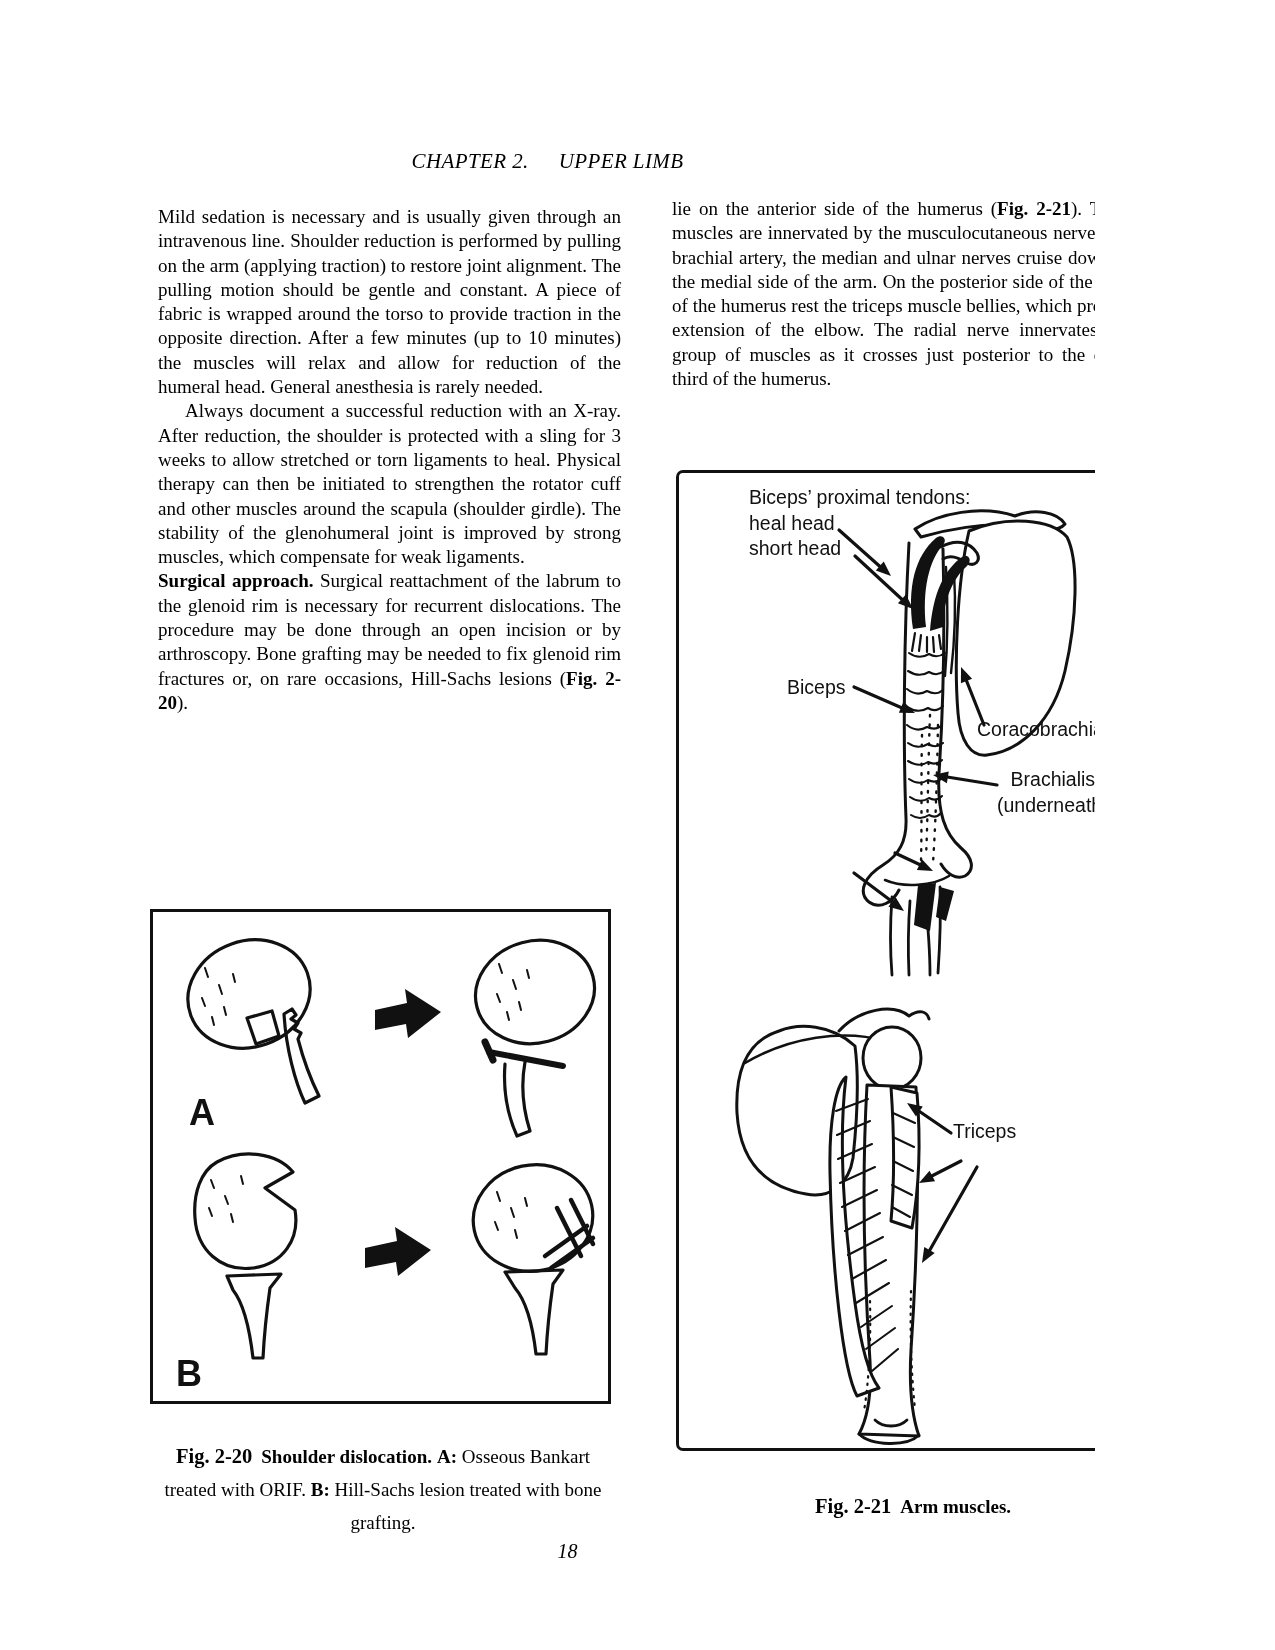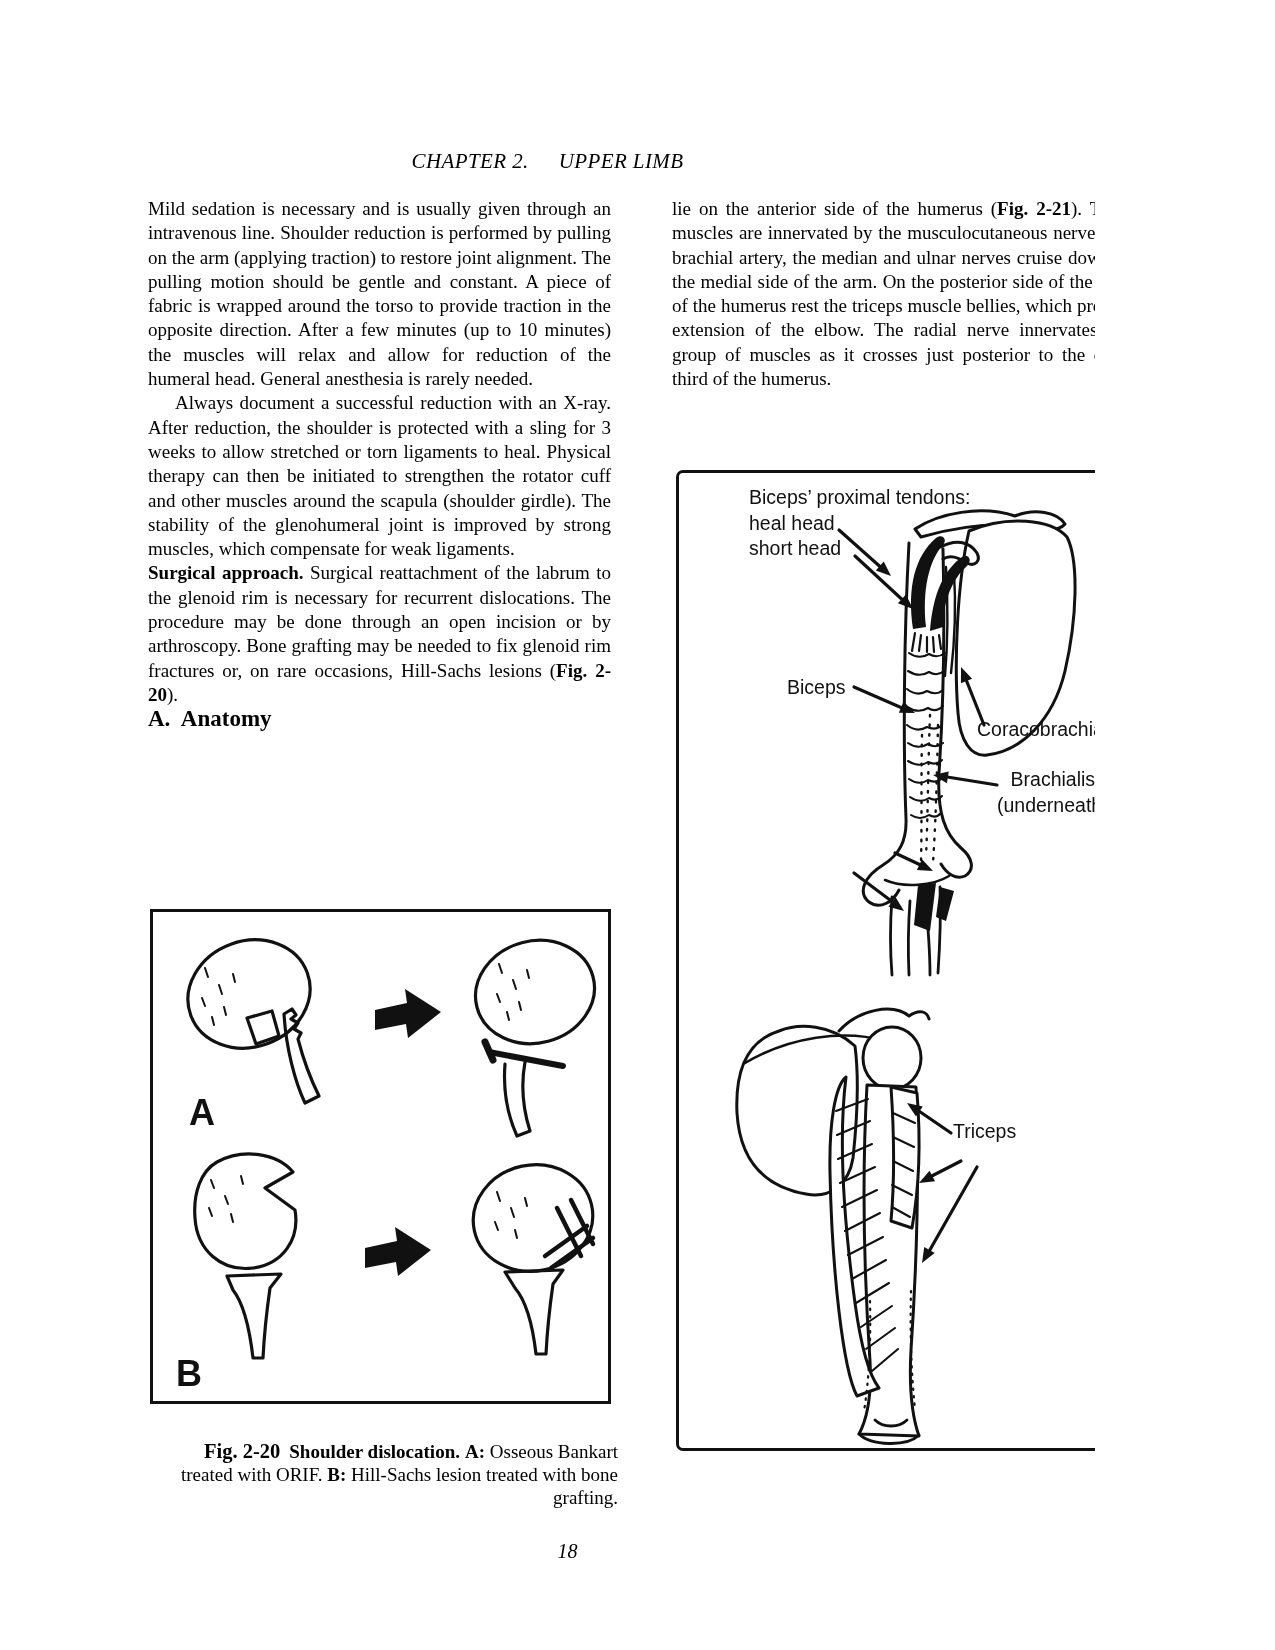--- a/index.html
+++ b/index.html
@@ -3,40 +3,40 @@
 <meta charset="utf-8">
 <style>
   html,body{margin:0;padding:0;background:#fff;}
   .page{position:relative;width:1095px;height:1650px;background:#fff;overflow:hidden;
         font-family:"Liberation Serif",serif;color:#000;}
   .running-head{position:absolute;top:149px;left:0;width:100%;text-align:center;
         font-style:italic;font-size:21px;letter-spacing:.4px;}
   .running-head .rh-title{margin-left:30px;}
   .col{position:absolute;top:197px;width:463px;font-size:19px;line-height:24.3px;
         text-align:justify;}
-  .col-left{left:148px;}
+  .col-left{left:158px;margin-top:8px;}
   .col-right{left:672px;}
   .col p{margin:0;}
   .indent{text-indent:27px;}
   .lead-p{margin-top:9px;}
   .sec-head{font-size:22.5px;font-weight:bold;text-align:center;margin:17px 0 13px;
         word-spacing:9px;}
   .sub-head{font-size:23px;font-weight:bold;text-align:left;margin:0 0 12px;
         word-spacing:6px;}
   .figure-box{position:absolute;border:3px solid #111;background:#fff;box-sizing:border-box;}
   .fig20{left:150px;top:909px;width:461px;height:495px;}
   .fig21{left:676px;top:470px;width:479px;height:981px;border-radius:7px;}
   svg.art{position:absolute;left:0;top:0;width:100%;height:100%;display:block;}
   .panel-letter{position:absolute;font-family:"Liberation Sans",sans-serif;
         font-weight:bold;font-size:36px;color:#111;}
   .letter-a{left:36px;top:180px;}
   .letter-b{left:23px;top:441px;}
   .fig-label{position:absolute;font-family:"Liberation Sans",sans-serif;
         font-size:19.5px;line-height:25.5px;color:#111;white-space:nowrap;}
-  .caption{position:absolute;font-size:19px;line-height:23px;text-align:right;}
+  .caption{position:absolute;font-size:19px;line-height:33px;text-align:center;}
   .cap20{left:148px;top:1421px;width:470px;}
   .cap21{left:678px;top:1471px;width:470px;}
   .cap-label{font-size:20.5px;font-weight:bold;margin-right:9px;}
   .cap-sep{margin-left:5px;}
   b{font-weight:bold;}
   .page-number{position:absolute;top:1540px;left:20px;width:100%;text-align:center;
         font-style:italic;font-size:20px;}
 </style>
 </head>
 <body>
@@ -44,21 +44,20 @@
 <div class="page">
 
   <div class="running-head">
     <span>CHAPTER 2.</span><span class="rh-title">UPPER LIMB</span>
   </div>
 
   <div class="col col-left">
     <p class="body-p">Mild sedation is necessary and is usually given through an intravenous line. Shoulder reduction is performed by pulling on the arm (applying traction) to restore joint alignment. The pulling motion should be gentle and constant. A piece of fabric is wrapped around the torso to provide traction in the opposite direction. After a few minutes (up to 10 minutes) the muscles will relax and allow for reduction of the humeral head. General anesthesia is rarely needed.</p>
     <p class="body-p indent">Always document a successful reduction with an X-ray. After reduction, the shoulder is protected with a sling for 3 weeks to allow stretched or torn ligaments to heal. Physical therapy can then be initiated to strengthen the rotator cuff and other muscles around the scapula (shoulder girdle). The stability of the glenohumeral joint is improved by strong muscles, which compensate for weak ligaments.</p>
     <p class="body-p lead-p"><b>Surgical approach.</b><span> Surgical reattachment of the labrum to the glenoid rim is necessary for recurrent dislocations. The procedure may be done through an open incision or by arthroscopy. Bone grafting may be needed to fix glenoid rim fractures or, on rare occasions, Hill-Sachs lesions (</span><b>Fig. 2-20</b><span>).</span></p>
-    <h3 class="sub-head">A. Anatomy</h3>
   </div>
 
   <div class="col col-right">
     <p class="body-p"><span>lie on the anterior side of the humerus (</span><b>Fig. 2-21</b><span>). These muscles are innervated by the musculocutaneous nerve. The brachial artery, the median and ulnar nerves cruise down on the medial side of the arm. On the posterior side of the shaft of the humerus rest the triceps muscle bellies, which provide extension of the elbow. The radial nerve innervates this group of muscles as it crosses just posterior to the distal third of the humerus.</span></p>
   </div>
 
   <div class="figure-box fig20">
     <svg class="art" viewBox="0 0 455 489">
       <g stroke="#111" stroke-width="3.2" fill="none" stroke-linecap="round" stroke-linejoin="round">
 
@@ -183,16 +182,17 @@
     </div>
     <div class="fig-label" style="left:108px;top:202px;">Biceps</div>
     <div class="fig-label" style="left:298px;top:244px;">Coracobrachialis</div>
     <div class="fig-label" style="left:318px;top:294px;text-align:center;">
       <div>Brachialis</div>
       <div>(underneath)</div>
     </div>
     <div class="fig-label" style="left:274px;top:646px;">Triceps</div>
   </div>
 
+  <p class="caption cap21"><b class="cap-label">Fig. 2-21</b><b>Arm muscles.</b></p>
 
   <div class="page-number">18</div>
 
 </div>
 
 </body></html>

